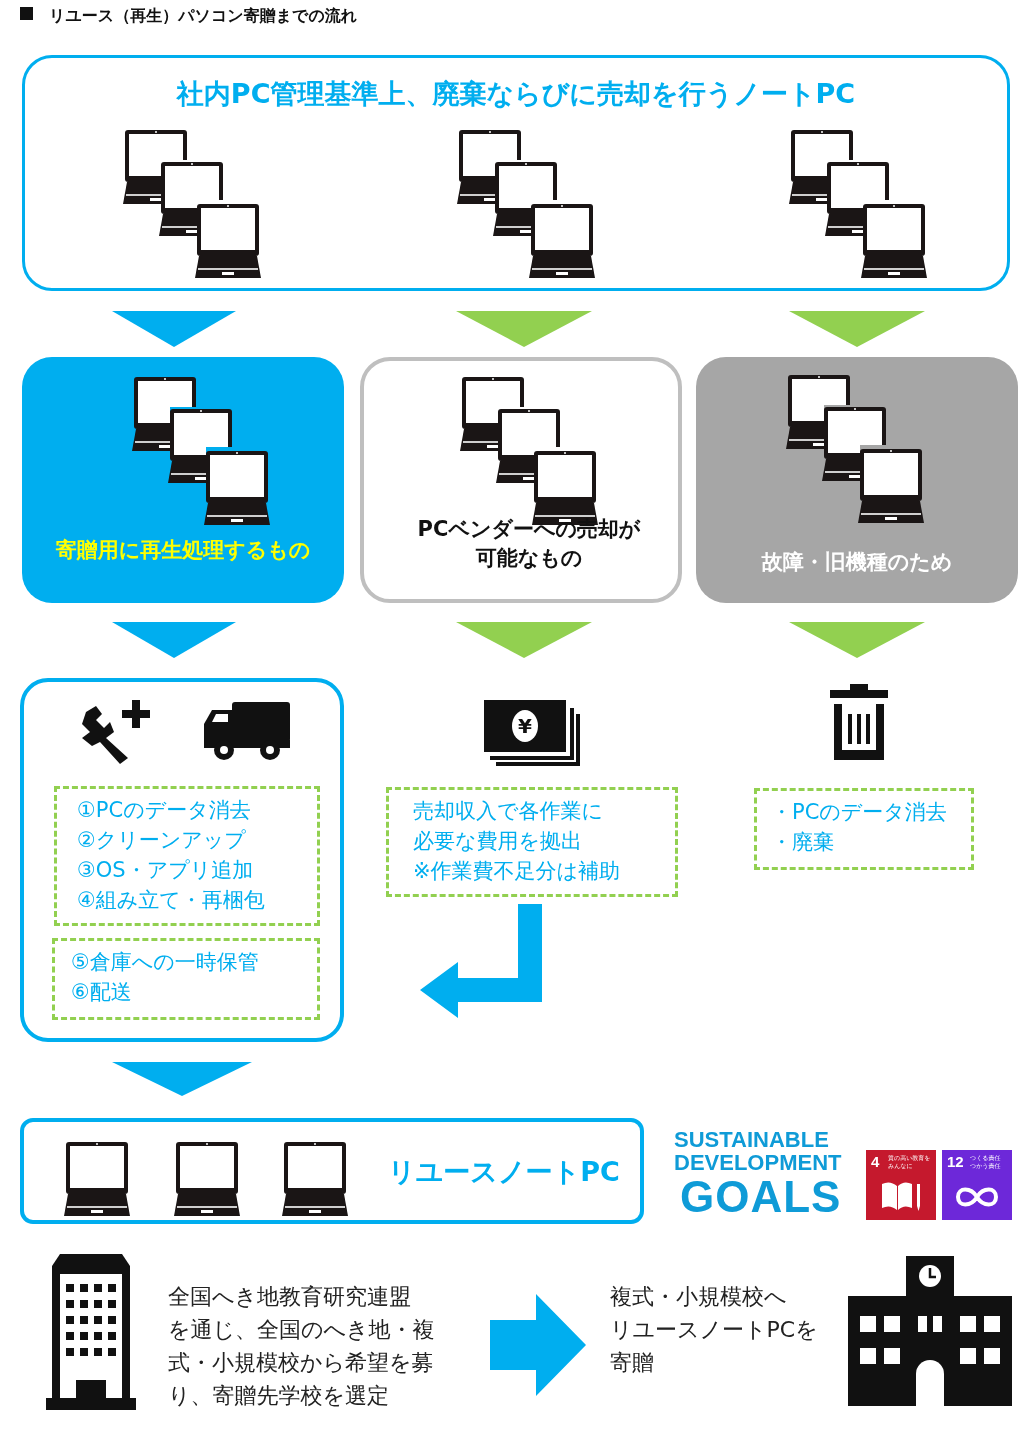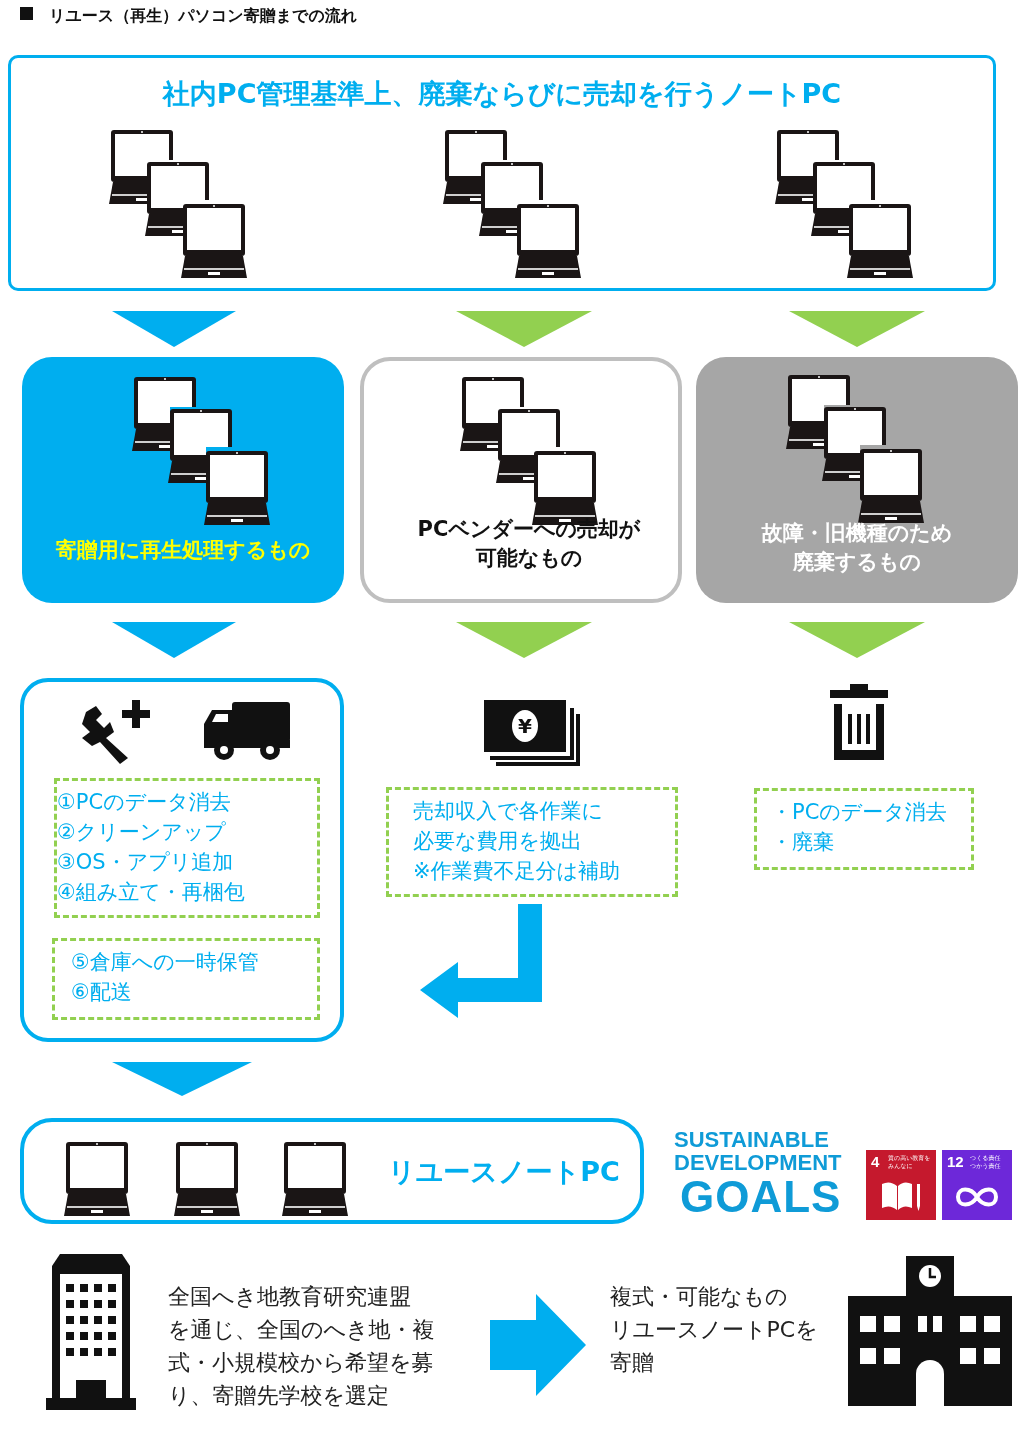--- a/index.html
+++ b/index.html
@@ -2,41 +2,41 @@
 <html><head>
 <meta charset="utf-8">
 <style>
   html, body { margin:0; padding:0; background:#ffffff; }
   body { width:1034px; height:1429px; position:relative; overflow:hidden;
          font-family:"DejaVu Sans","Liberation Sans",sans-serif; }
   .abs { position:absolute; }
   .title { left:20px; top:6px; font-size:16px; font-weight:bold; color:#111; letter-spacing:0px; }
   .title .sq { display:inline-block; width:13px; height:13px; background:#111; margin-right:16px; vertical-align:1px; }
 
-  .topbox { left:8px; top:55px; width:988px; height:236px; border:3px solid #00aeef; border-radius:10px; box-sizing:border-box; }
+  .topbox { left:22px; top:55px; width:988px; height:236px; border:3px solid #00aeef; border-radius:30px; box-sizing:border-box; }
   .topbox-title { position:absolute; left:0; right:0; top:18px; text-align:center; color:#00aeef; font-size:27px; font-weight:bold; }
 
   .tri { width:0; height:0; position:absolute; }
   .tri.blue { border-left:62px solid transparent; border-right:62px solid transparent; border-top:36px solid #00aeef; }
   .tri.green { border-left:68px solid transparent; border-right:68px solid transparent; border-top:36px solid #92d050; }
 
   .cat { top:357px; width:322px; height:246px; border-radius:30px; box-sizing:border-box; }
   .cat.c1 { left:22px; background:#00aeef;padding-left:44px; }
   .cat.c2 { left:360px; background:#fff; border:4px solid #bfbfbf; }
   .cat.c3 { left:696px; background:#a6a6a6; }
   .cat-label { position:absolute; left:0; right:0; bottom:26px; text-align:center; font-weight:bold; font-size:21px; line-height:29px; }
   .c1 .cat-label { color:#ffff00; bottom:38px; }
   .c2 .cat-label { color:#111;padding-left:16px; }
   .c3 .cat-label { color:#fff; }
 
   .procbox { left:20px; top:678px; width:324px; height:364px; border:4px solid #00aeef; border-radius:28px; box-sizing:border-box; }
   .dash { position:absolute; border:3px dashed #92d050; box-sizing:border-box; color:#00aeef; font-size:21px; line-height:30px; }
   .dash div { white-space:nowrap; }
 
-  .reuse { left:20px; top:1118px; width:624px; height:106px; border:4px solid #00aeef; border-radius:32px; box-sizing:border-box; }
+  .reuse { left:20px; top:1118px; width:624px; height:106px; border:4px solid #00aeef; border-radius:13px; box-sizing:border-box; }
   .reuse-label { position:absolute; left:364px; top:32px; font-size:27px; font-weight:bold; color:#00aeef; }
 
   .body-text { font-size:22px; line-height:33px; color:#222; white-space:nowrap; }
 
   .sdg-text { left:674px; top:1128px; color:#0f9bd7; font-weight:bold; font-family:"Liberation Sans","DejaVu Sans",sans-serif; line-height:23px; }
   .sdg-text .l1, .sdg-text .l2 { font-size:22px; letter-spacing:0px; }
   .sdg-text .l3 { font-size:44px; line-height:46px; letter-spacing:1px;text-align:right; }
   .sdg-tile { top:1150px; width:70px; height:70px; color:#fff; font-family:"Liberation Sans",sans-serif; }
   .sdg-tile .num { position:absolute; left:5px; top:3px; font-size:15px; font-weight:bold; }
   .sdg-tile .cap { position:absolute; left:22px; top:4px; font-size:6px; line-height:8px; }
@@ -103,21 +103,20 @@
     <div>PCベンダーへの売却が</div>
     <div>可能なもの</div>
   </div>
 </div>
 <div class="abs cat c3">
   <svg class="abs" style="left:90px;top:18px;color:#a6a6a6" width="150" height="150">
       <use href="#laptop-stack"></use>
     </svg>
   <div class="cat-label">
     <div>故障・旧機種のため</div>
-    <div>廃棄するもの</div>
   </div>
 </div>
 
 <div class="tri blue" style="left:112px;top:622px"></div>
 <div class="tri green" style="left:456px;top:622px"></div>
 <div class="tri green" style="left:789px;top:622px"></div>
 
 <div class="abs procbox">
   <svg class="abs" style="left:52px;top:16px" width="84" height="66" viewBox="0 0 84 66">
     <rect x="56" y="2" width="8" height="28" fill="#111"></rect>
@@ -127,21 +126,21 @@
   <svg class="abs" style="left:178px;top:18px" width="90" height="62" viewBox="0 0 90 62">
     <rect x="30" y="2" width="58" height="40" rx="3" fill="#111"></rect>
     <path d="M2 24 L10 10 L32 10 L32 46 L2 46 Z" fill="#111"></path>
     <path d="M10 22 L14 14 L26 14 L26 22 Z" fill="#fff"></path>
     <rect x="2" y="40" width="86" height="8" fill="#111"></rect>
     <circle cx="22" cy="50" r="10" fill="#111"></circle>
       <circle cx="22" cy="50" r="4" fill="#fff"></circle>
     <circle cx="68" cy="50" r="10" fill="#111"></circle>
       <circle cx="68" cy="50" r="4" fill="#fff"></circle>
   </svg>
-  <div class="dash" style="left:30px;top:96px;width:266px;height:140px;padding:6px 0 0 0">
+  <div class="dash" style="left:30px;top:104px;width:266px;height:140px;padding:6px 0 0 20px">
     <div>①PCのデータ消去</div>
     <div>②クリーンアップ</div>
     <div>③OS・アプリ追加</div>
     <div>④組み立て・再梱包</div>
   </div>
   <div class="dash" style="left:28px;top:256px;width:268px;height:82px;padding:6px 0 0 16px">
     <div>⑤倉庫への一時保管</div>
     <div>⑥配送</div>
   </div>
 </div>
@@ -255,21 +254,21 @@
   <div>を通じ、全国のへき地・複</div>
   <div>式・小規模校から希望を募</div>
   <div>り、寄贈先学校を選定</div>
 </div>
 
 <svg class="abs" style="left:490px;top:1294px" width="96" height="102" viewBox="0 0 96 102">
   <path d="M0 26 L46 26 L46 0 L96 51 L46 102 L46 76 L0 76 Z" fill="#00aeef"></path>
 </svg>
 
 <div class="abs body-text" style="left:610px;top:1280px">
-  <div>複式・可能なもの</div>
+  <div>複式・小規模校へ</div>
   <div>リユースノートPCを</div>
   <div>寄贈</div>
 </div>
 
 <svg class="abs" style="left:848px;top:1256px" width="164" height="150" viewBox="0 0 164 150">
   <rect x="58" y="0" width="48" height="40" fill="#111"></rect>
   <circle cx="82" cy="20" r="11" fill="#fff"></circle>
   <path d="M82 12 L82 21 L88 21" stroke="#111" stroke-width="2.5" fill="none"></path>
   <rect x="0" y="40" width="164" height="110" fill="#111"></rect>
   <g fill="#fff">

